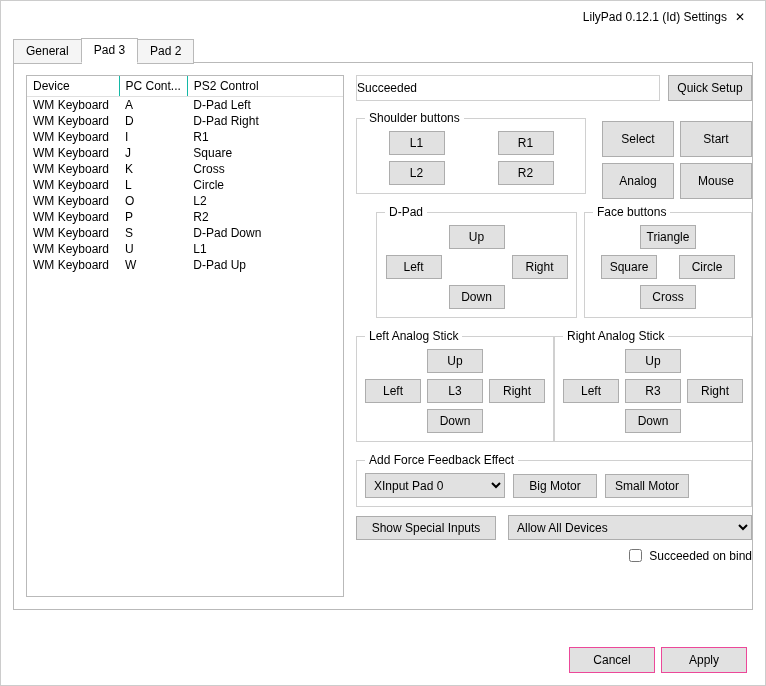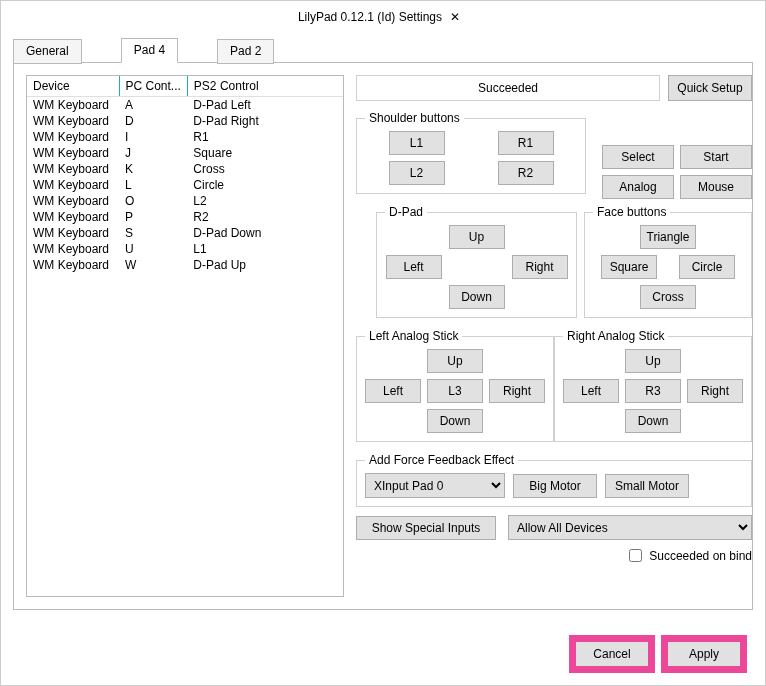--- a/index.html
+++ b/index.html
@@ -13,37 +13,36 @@
     height: 686px;
     overflow: hidden;
     position: relative;
     border: 1px solid #ccc;
   }
   .titlebar {
     height: 32px;
     display: flex;
     align-items: center;
     padding: 0 12px;
-    justify-content: center;
+    justify-content: flex-end;
   }
   .titlebar span { font-size: 12px; }
   .close-x {
     font-size: 16px;
     font-weight: 300;
     cursor: default;
     padding: 4px 8px;
   }
   .tabs {
     display: flex;
     margin: 4px 0 0 12px;
     padding: 0;
     position: relative;
     top: 1px;
     z-index: 2;
-    gap: 40px;
   }
   .tab {
     padding: 4px 12px 5px 12px;
     border: 1px solid #b9b9b9;
     background: #fff;
     margin-right: -1px;
     cursor: default;
     position: relative;
   }
   .tab.active {
@@ -118,29 +117,27 @@
   .btn-wide { min-width: 84px; }
   .top-row {
     display: flex;
     gap: 8px;
     margin-bottom: 10px;
     align-items: stretch;
   }
   .succ-box {
     flex: 1;
     border: 1px solid #d0d0d0;
-    text-align: center;
     padding: 5px 0;
     background: #fff;
   }
   .row2 {
     display: flex;
     gap: 16px;
     margin-bottom: 6px;
-    align-items: flex-end;
   }
   .shoulder-fs { flex: 1; }
   .shoulder-grid {
     display: grid;
     grid-template-columns: 1fr 1fr;
     gap: 6px;
     justify-items: center;
   }
   .side-btns {
     display: grid;
@@ -215,21 +212,21 @@
   .cfg-row label { cursor: default; }
   .dialog-buttons {
     position: absolute;
     bottom: 12px;
     right: 18px;
     display: flex;
     gap: 6px;
   }
   .dlg-btn {
     background: #e1e1e1;
-    border: 7px solid #ec4899;
+    border: 1px solid #ec4899;
     padding: 5px 12px;
     width: 86px;
     font-size: 12px;
     font-family: inherit;
     text-align: center;
     cursor: default;
   }
   .dlg-btn.default {
     border: 2px solid #0078d7;
     padding: 4px 0;
@@ -239,21 +236,21 @@
 </head>
 <body>
 
 <div class="titlebar">
   <span>LilyPad 0.12.1 (Id) Settings</span>
   <span class="close-x">✕</span>
 </div>
 
 <div class="tabs">
   <div class="tab">General</div>
-  <div class="tab active">Pad 4</div>
+  <div class="tab active">Pad 3</div>
   <div class="tab">Pad 2</div>
 </div>
 
 <div class="tabpanel">
   <div class="panel-flex">
     <div class="left-col">
       <table class="bindings">
         <thead>
           <tr>
             <th style="width:92px">Device</th>

